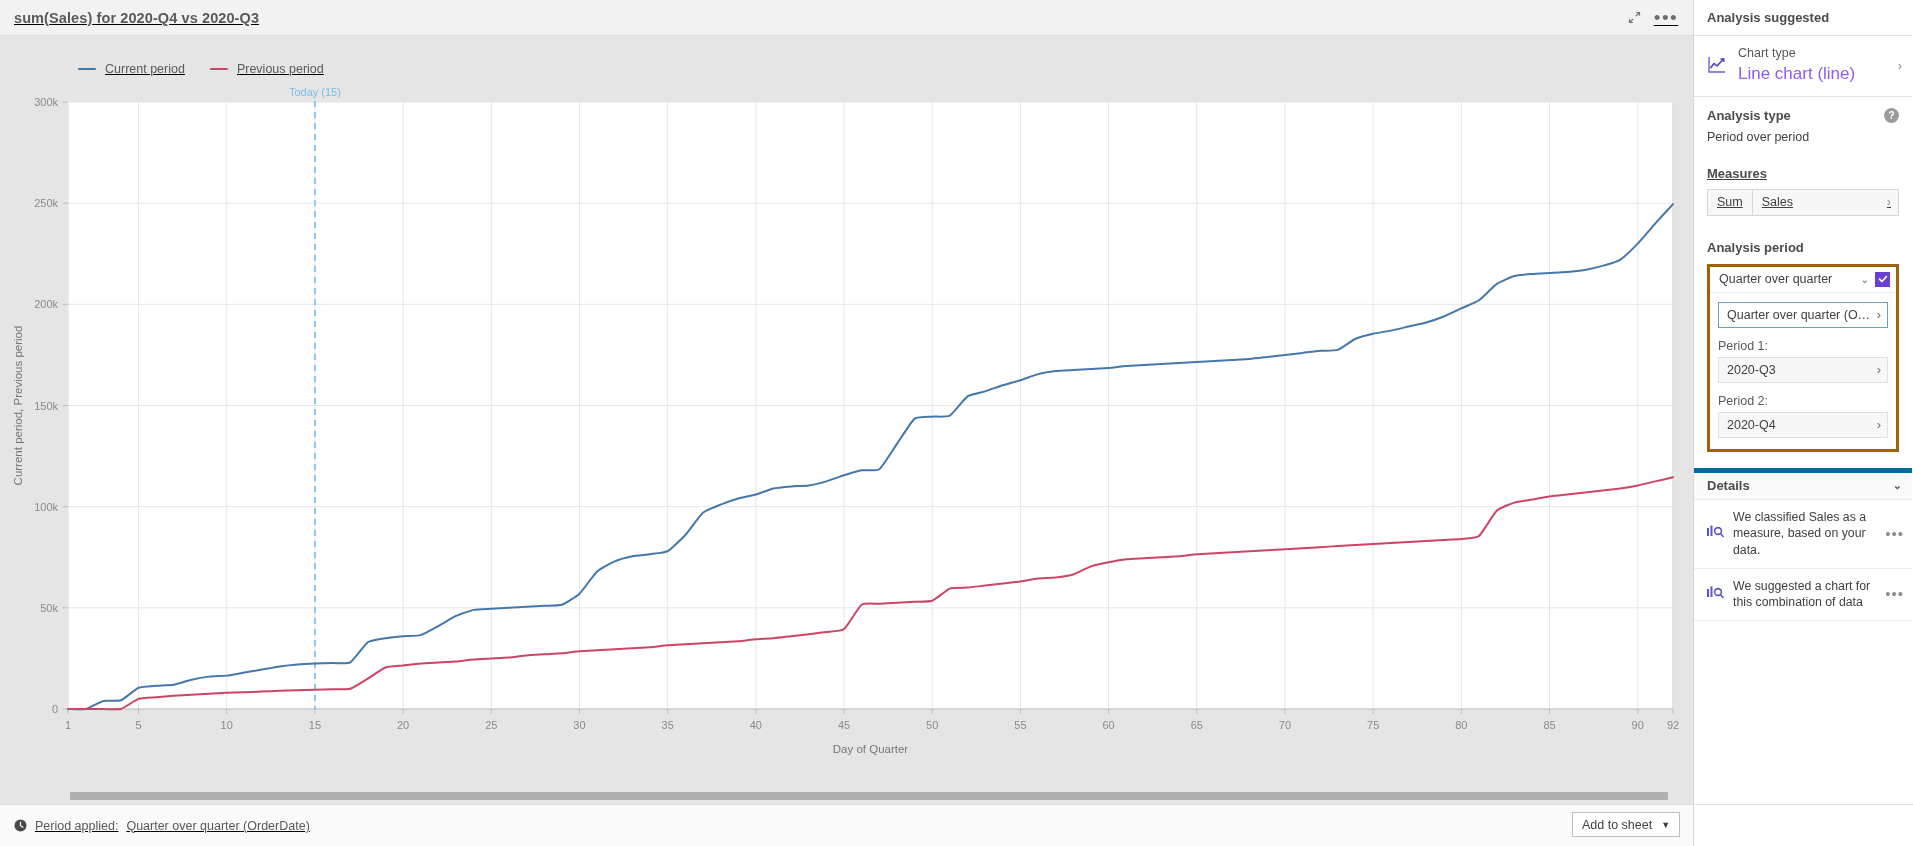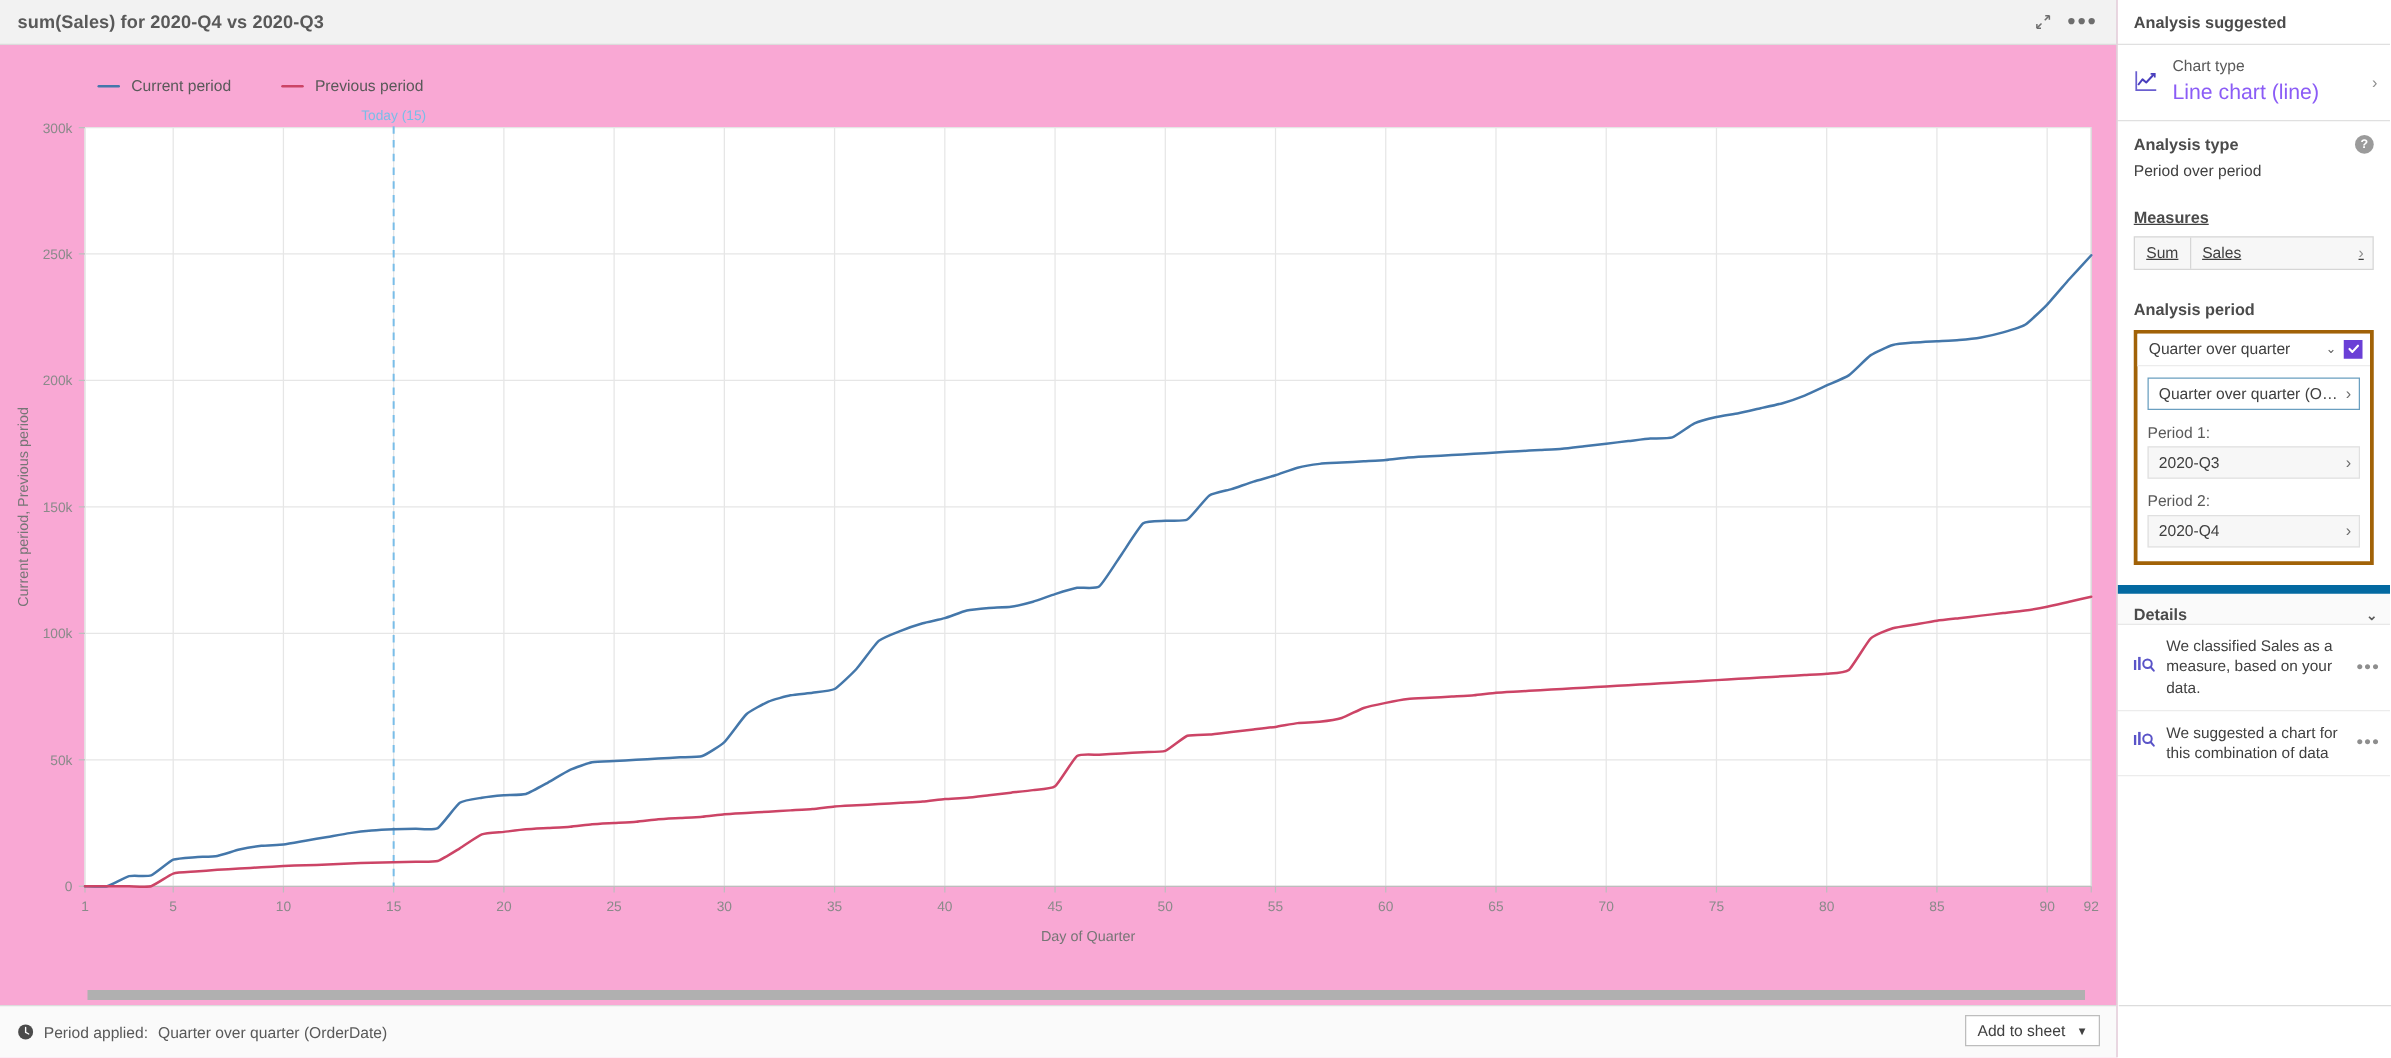--- a/index.html
+++ b/index.html
@@ -15,22 +15,23 @@
     position: relative;
   }
 
   
   .main {
     width: 1694px;
     height: 846px;
     display: flex;
     flex-direction: column;
     border-right: 1px solid #d9d9d9;
-    background: #f9a8d4;
+    background: #e5e5e5;
     position: relative;
+    text-decoration: underline;
   }
   .titlebar {
     height: 36px;
     background: #f2f2f2;
     border-bottom: 1px solid #dcdcdc;
     display: flex;
     align-items: center;
     padding: 0 14px;
     flex: none;
   }
@@ -48,21 +49,21 @@
     cursor: pointer;
     margin-left: 6px;
   }
   .tb-icon svg { display: block; }
   .dots { font-size: 19px; line-height: 10px; letter-spacing: 1.5px; color: #6e6e6e; }
 
   
   .legend {
     display: flex;
     align-items: center;
-    gap: 40px;
+    gap: 25px;
     padding: 22px 0 0 78px;
     flex: none;
     height: 44px;
   }
   .legend-item { display: flex; align-items: center; gap: 9px; cursor: pointer; }
   .legend-swatch { width: 18px; height: 2.5px; border-radius: 1px; display:block; }
   .legend-label { font-size: 12.5px; color: #595959; }
 
   
   .chart-wrap {
@@ -220,24 +221,24 @@
     white-space: nowrap; overflow: hidden;
   }
   .sel-btn.plain { border: 1px solid #e0e0e0; background: #f7f7f7; }
   .sel-btn .lbl { flex:1; overflow:hidden; text-overflow:ellipsis; }
   .sel-btn .chev { color:#6e6e6e; }
   .plabel { font-size: 12.5px; color: #5a5a5a; margin-top: 11px; margin-bottom: 4px; }
 
   .details-head {
     margin-top: 16px;
     height: 32px;
-    border-top: 7px solid #0369a1;
+    border-top: 5px solid #0369a1;
     border-bottom: 1px solid #e8e8e8;
     background: #fafafa;
-    display: flex; align-items: flex-end;
+    display: flex; align-items: center;
     padding: 0 10px 0 13px;
     font-size: 13px; font-weight: bold; color: #4b4b4b;
     cursor: pointer;
   }
   .details-head .caret { margin-left:auto; color:#5b5b5b; font-size:11px;}
   .detail-item {
     display: flex;
     align-items: center;
     gap: 9px;
     padding: 9px 8px 9px 13px;

